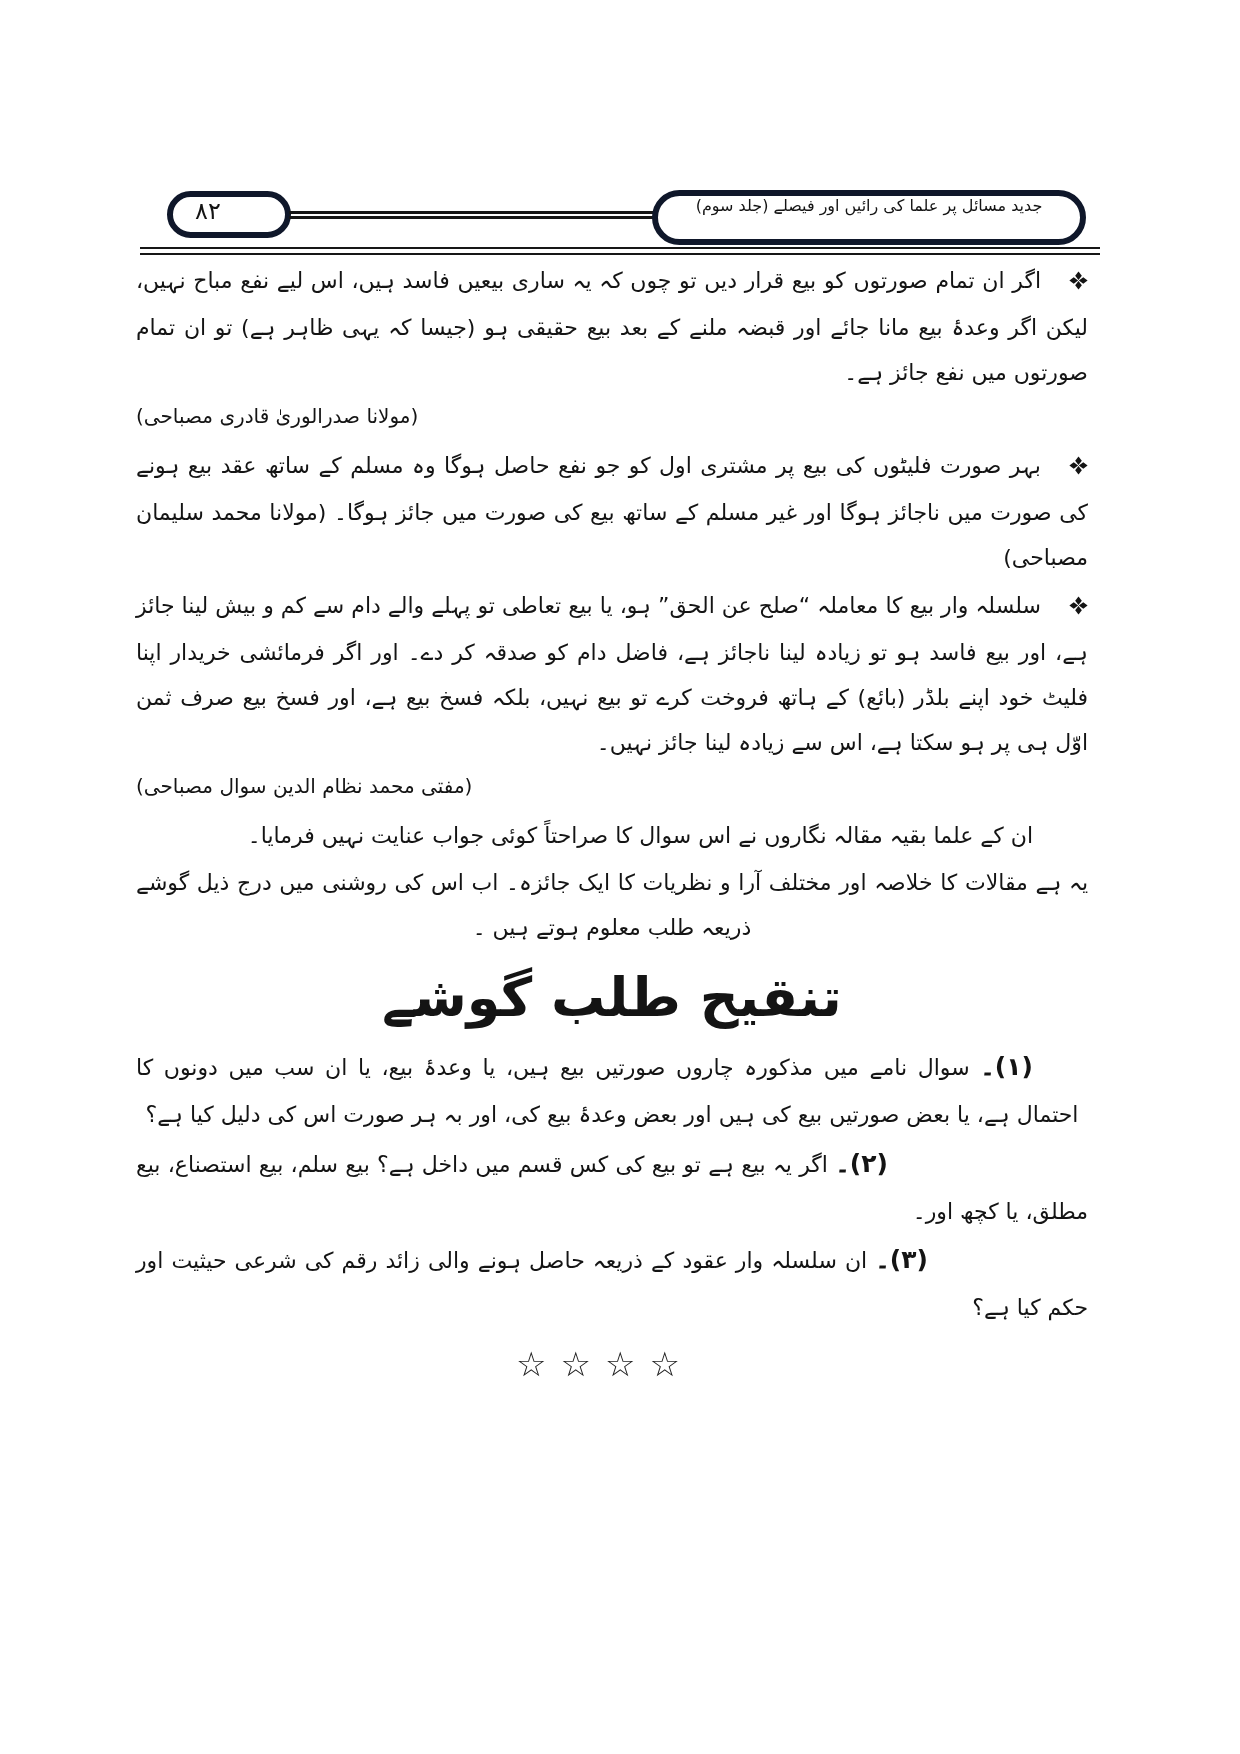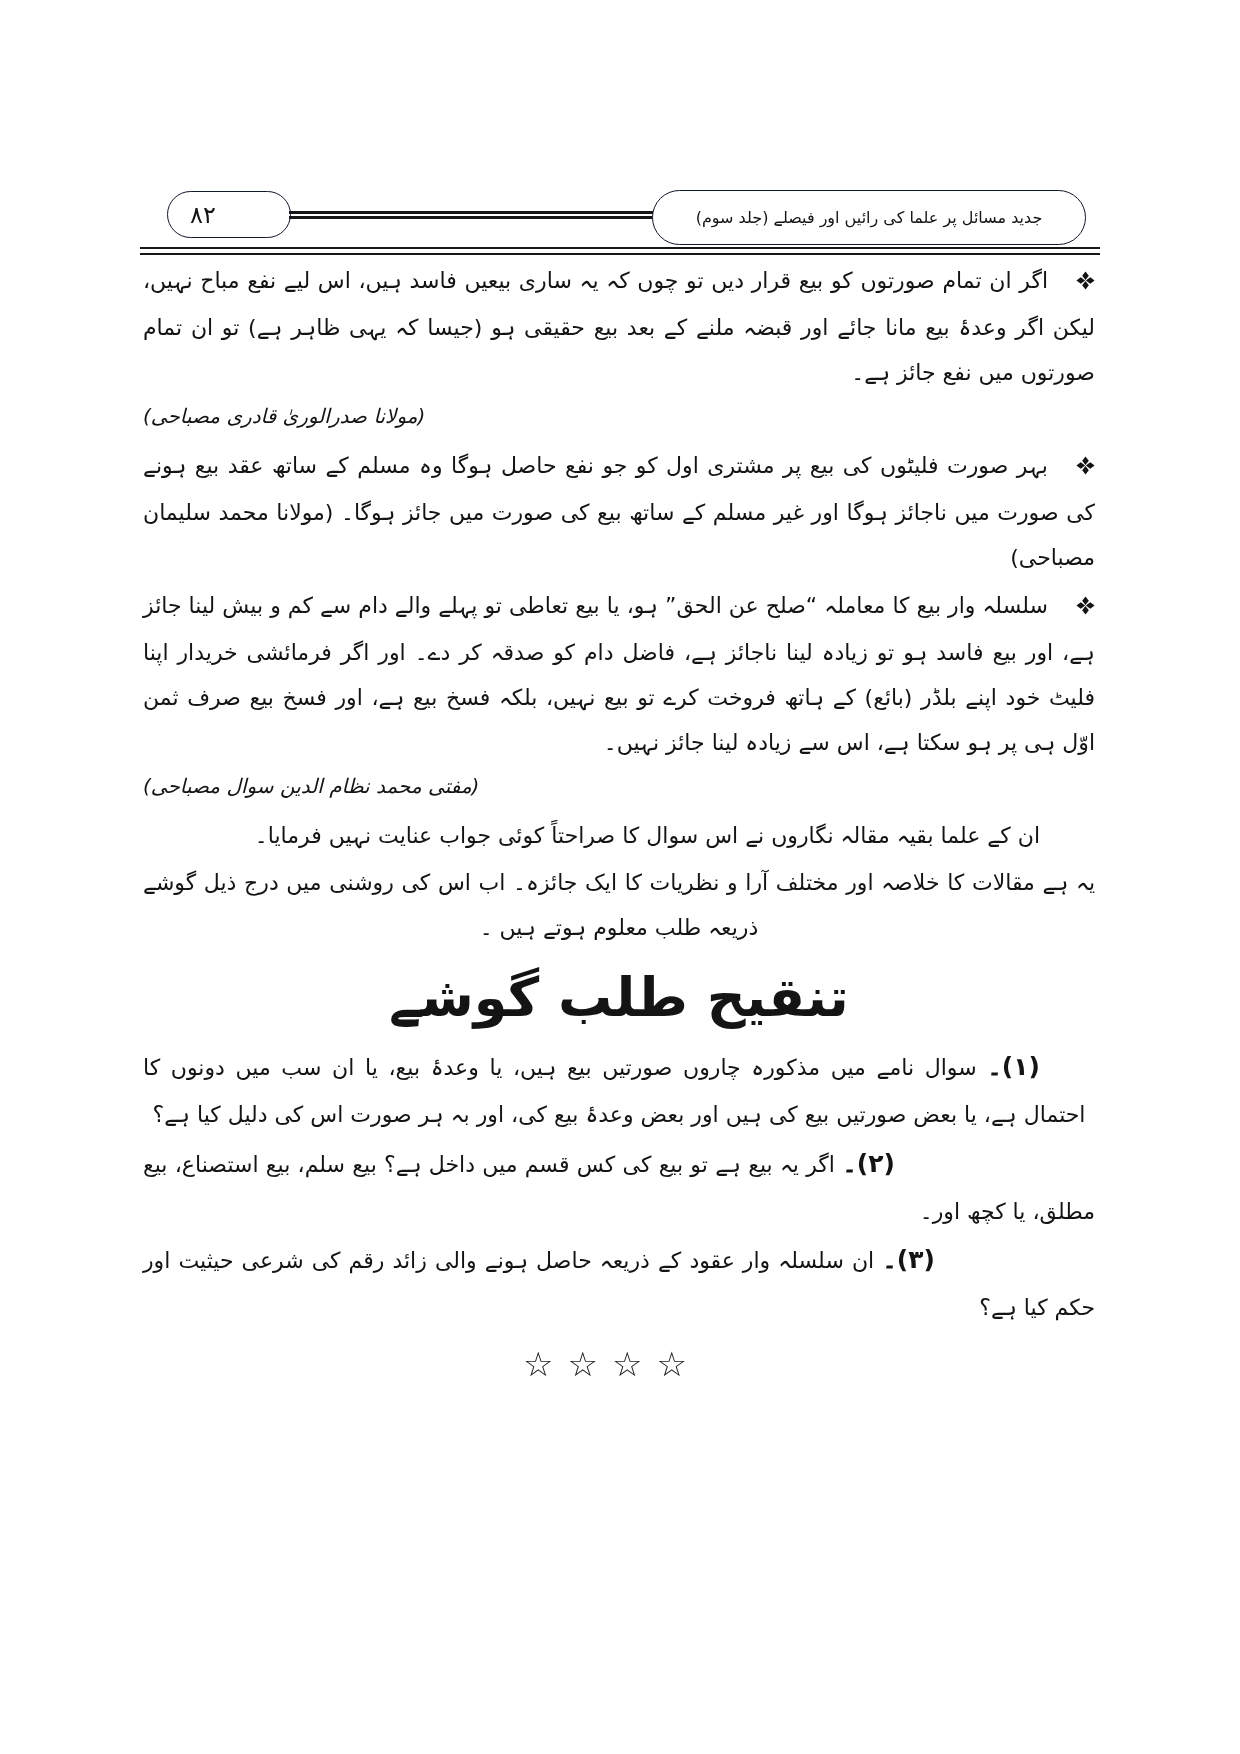--- a/index.html
+++ b/index.html
@@ -1,34 +1,34 @@
 <!DOCTYPE html>
 <html lang="ur"><head>
 <meta charset="utf-8">
 <style>
   html,body{margin:0;padding:0;background:#fff;}
   .page{position:relative;width:1240px;height:1754px;background:#fff;color:#141414;
         font-family:"DejaVu Sans",sans-serif;overflow:hidden;}
   
-  .pill{position:absolute;border:1px solid #0f172a;background:#fff;display:flex;align-items:center;}
+  .pill{position:absolute;border:6px solid #0f172a;background:#fff;display:flex;}
   .pill-page{left:167px;top:191px;width:124px;height:47px;border-radius:25px;
              justify-content:flex-start;padding-left:22px;font-size:24px;box-sizing:border-box;}
   .pill-title{left:652px;top:190px;width:434px;height:55px;border-radius:28px;
               justify-content:center;font-size:16px;direction:rtl;box-sizing:border-box;
               padding:0 10px;white-space:nowrap;}
   .connector{position:absolute;left:289px;top:211px;width:366px;height:8px;
              border-top:3px solid #161616;border-bottom:3px solid #161616;box-sizing:border-box;}
   .head-rule{position:absolute;left:140px;right:140px;top:247px;height:8px;
              border-top:2.5px solid #161616;border-bottom:2.5px solid #161616;box-sizing:border-box;}
   
-  .content{position:absolute;top:258px;left:143px;width:952px;direction:rtl;}
+  .content{position:absolute;top:258px;left:136px;width:952px;direction:rtl;}
   .bullet-para{font-size:22px;line-height:2.05;text-align:justify;margin:0 0 2px 0;}
   .bullet-icon{display:inline-block;margin-left:28px;vertical-align:-2px;}
   .bullet-icon svg{width:19px;height:19px;fill:#141414;display:inline-block;}
-  .attribution{font-size:20px;line-height:1.9;text-align:left;margin:0 0 8px 0;font-style:italic;}
+  .attribution{font-size:20px;line-height:1.9;text-align:left;margin:0 0 8px 0;}
   .para{font-size:22px;line-height:2.05;margin:0 0 2px 0;}
   .p-right{text-align:right;text-indent:55px;}
   .p-just{text-align:justify;text-align-last:center;}
   .section-heading{text-align:center;font-size:54px;font-weight:bold;margin:16px 0 12px 0;
                    font-family:"DejaVu Sans",sans-serif;}
   .item{font-size:22px;line-height:2.05;text-align:justify;margin:0;}
   .indent-sm{text-indent:55px;text-align-last:center;}
   .indent-md{text-indent:160px;}
   .indent-lg{text-indent:200px;}
   .item-num{font-weight:bold;font-size:25px;}

